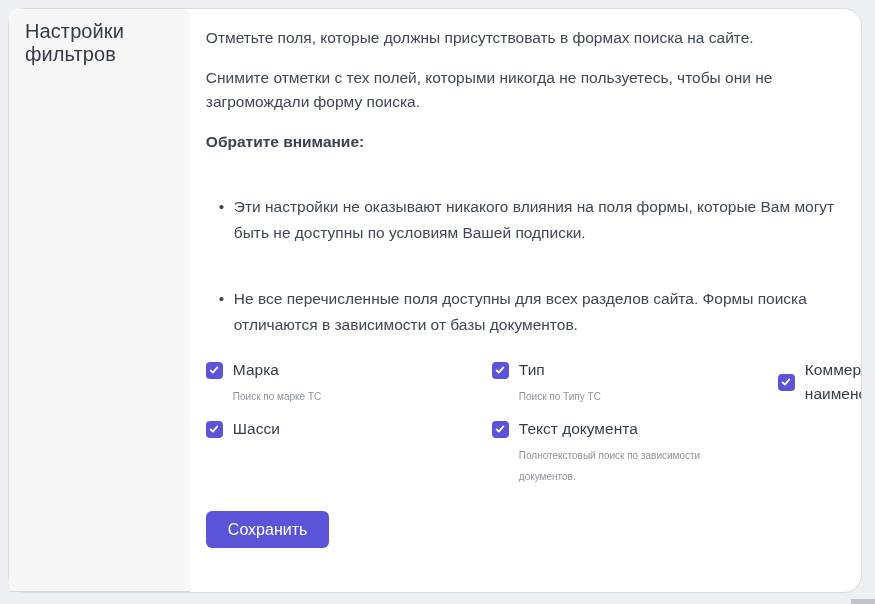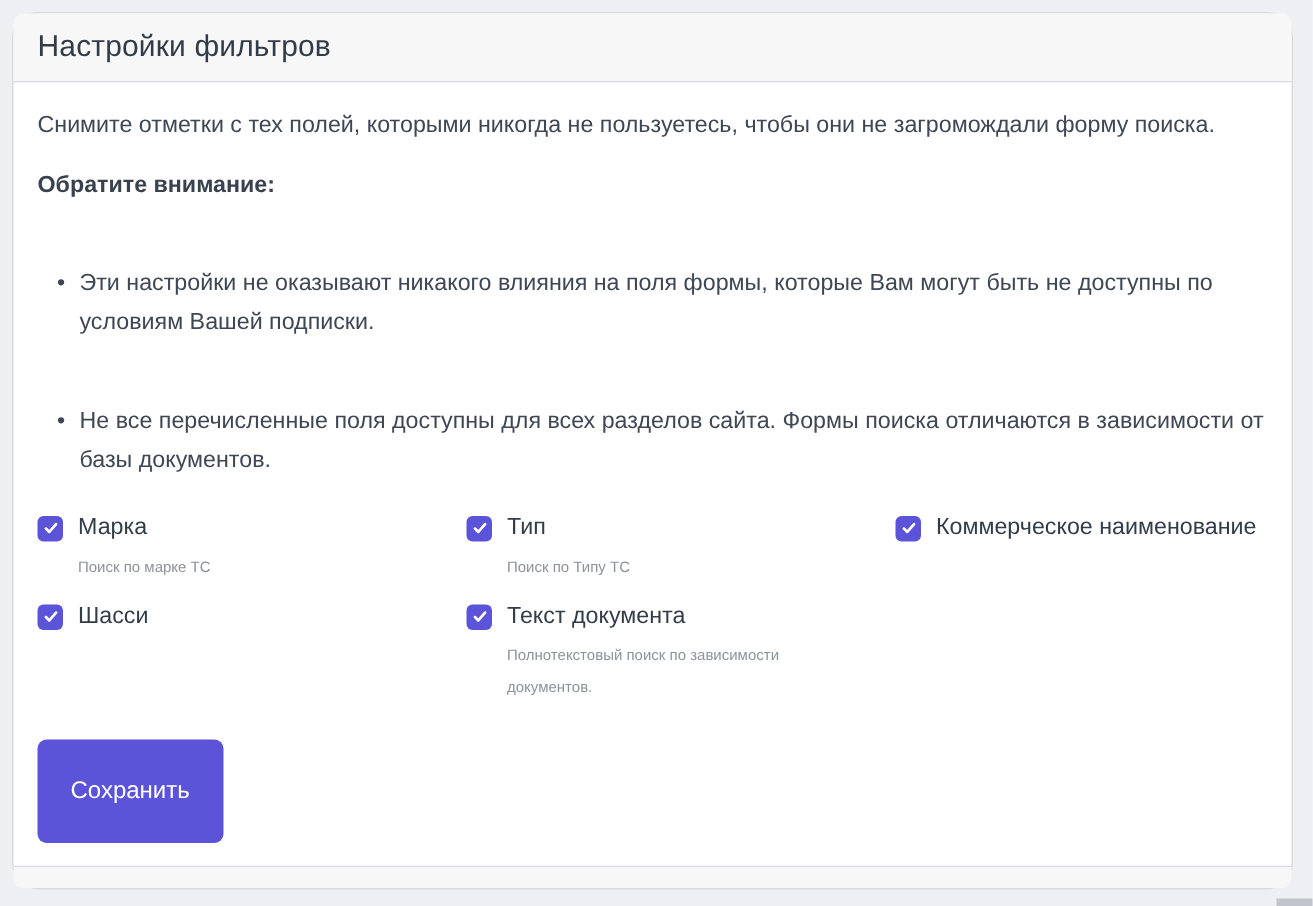--- a/index.html
+++ b/index.html
@@ -10,21 +10,20 @@
     overflow: hidden;
   }
   .card {
     position: absolute;
     left: 8px; top: 8px;
     width: 854px; height: 585px;
     background: #ffffff;
     border: 1px solid #d8dade;
     border-radius: 18px;
     display: flex;
-    flex-direction: column;
   }
   .card-header {
     background: #f7f7f8;
     border-bottom: 1px solid #d8dade;
     border-radius: 6px 6px 0 0;
     padding: 11px 16px;
   }
   .card-title {
     font-size: 20px;
     font-weight: 400;
@@ -99,21 +98,21 @@
     color: #8d939b;
     max-width: 210px;
   }
   .save-button {
     display: inline-block;
     background: #5b53d8;
     color: #ffffff;
     font-family: inherit;
     font-size: 16px;
     line-height: 19px;
-    padding: 25px 22px;
+    padding: 9px 22px;
     border: none;
     border-radius: 6px;
     cursor: pointer;
   }
   .card-footer {
     height: 15px;
     background: #f7f7f8;
     border-top: 1px solid #d8dade;
     border-radius: 0 0 6px 6px;
   }
@@ -127,20 +126,21 @@
 </head>
 <body>
 
 <div class="card">
 
   <div class="card-header">
     <div class="card-title">Настройки фильтров</div>
   </div>
 
   <div class="card-body">
+    <p>Отметьте поля, которые должны присутствовать в формах поиска на сайте.</p>
     <p>Снимите отметки с тех полей, которыми никогда не пользуетесь, чтобы они не загромождали форму поиска.</p>
     <p class="note-heading">Обратите внимание:</p>
 
     <ul class="notes">
       <li>
         <span>Эти настройки не оказывают никакого влияния на поля формы, которые Вам могут быть не доступны по условиям Вашей подписки.</span>
       </li>
       <li>
         <span>Не все перечисленные поля доступны для всех разделов сайта. Формы поиска отличаются в зависимости от базы документов.</span>
       </li>

